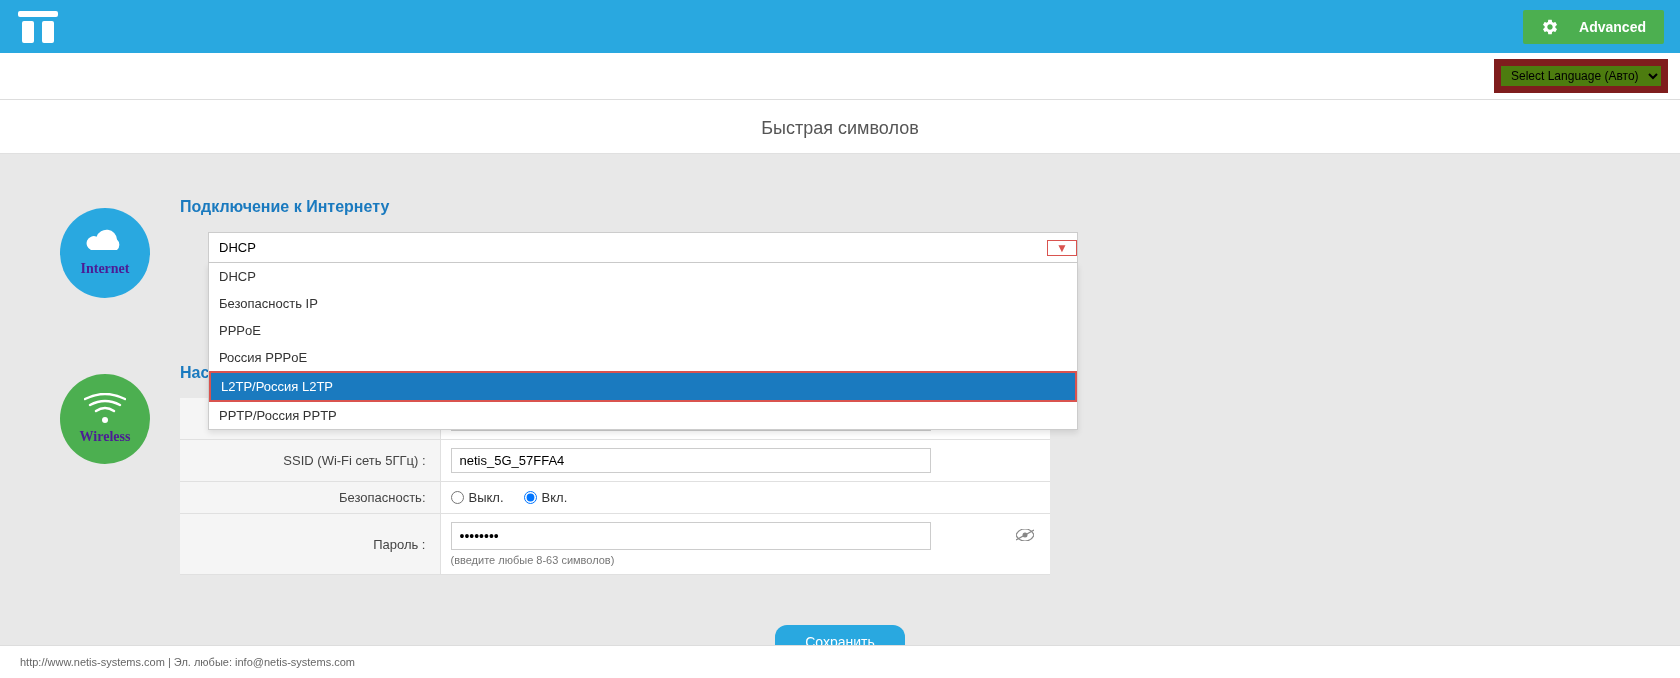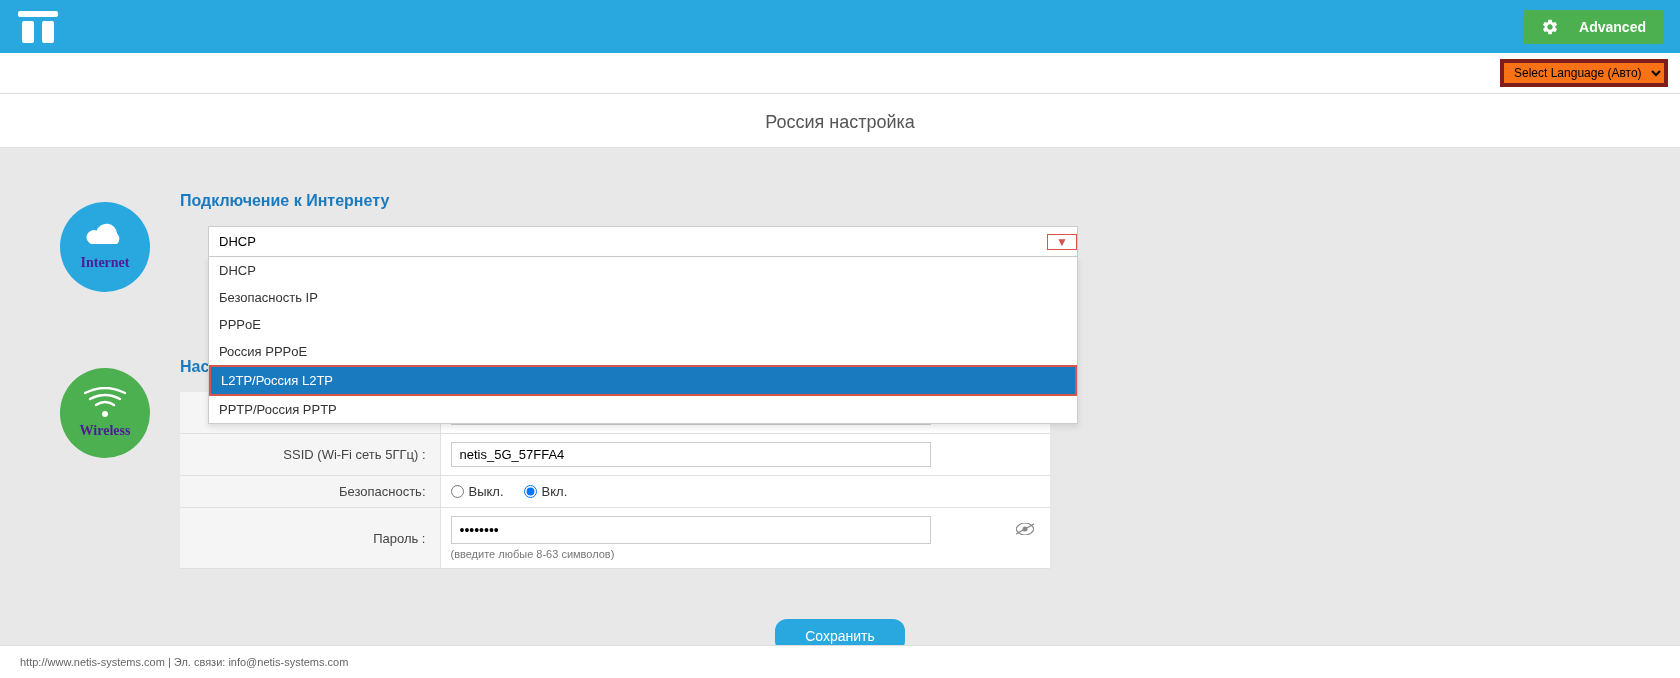--- a/index.html
+++ b/index.html
@@ -45,23 +45,23 @@
     
     .lang-bar {
       background: #fff;
       display: flex;
       justify-content: flex-end;
       padding: 6px 12px;
       border-bottom: 1px solid #ddd;
     }
     .lang-select {
       font-size: 12px;
-      border: 4px solid #7f1d1d;
+      border: 7px solid #7f1d1d;
       padding: 2px 6px;
-      background: #f97316;
+      background: #4d7c0f;
       cursor: pointer;
     }
 
     
     .page-title-bar {
       background: #fff;
       text-align: center;
       padding: 18px 0 14px;
       font-size: 18px;
       color: #555;
@@ -274,21 +274,21 @@
 
 <div class="lang-bar">
   <select class="lang-select">
     <option>Select Language (Авто)</option>
     <option>English</option>
     <option>Русский</option>
   </select>
 </div>
 
 <div class="page-title-bar">
-  <span>Россия настройка</span>
+  <span>Быстрая символов</span>
 </div>
 
 <div class="main-content">
 
   <div class="internet-section-bg">
     <div class="section-inner">
       <div class="circle-icon circle-internet">
 
         <svg width="42" height="28" viewBox="0 0 42 28" fill="white">
           <path d="M33,10.5a10.5,10.5 0 0,0-20.4-2.8A7,7 0 1,0 7,21h26a7,7 0 0,0 0-10.5z"></path>
@@ -384,14 +384,14 @@
     </div>
   </div>
 
   <div class="save-section">
     <button class="save-btn">Сохранить</button>
   </div>
 
 </div>
 
 <div class="footer">
-  <span>http://www.netis-systems.com | Эл. связи: info@netis-systems.com</span>
+  <span>http://www.netis-systems.com | Эл. любые: info@netis-systems.com</span>
 </div>
 
 </body></html>

